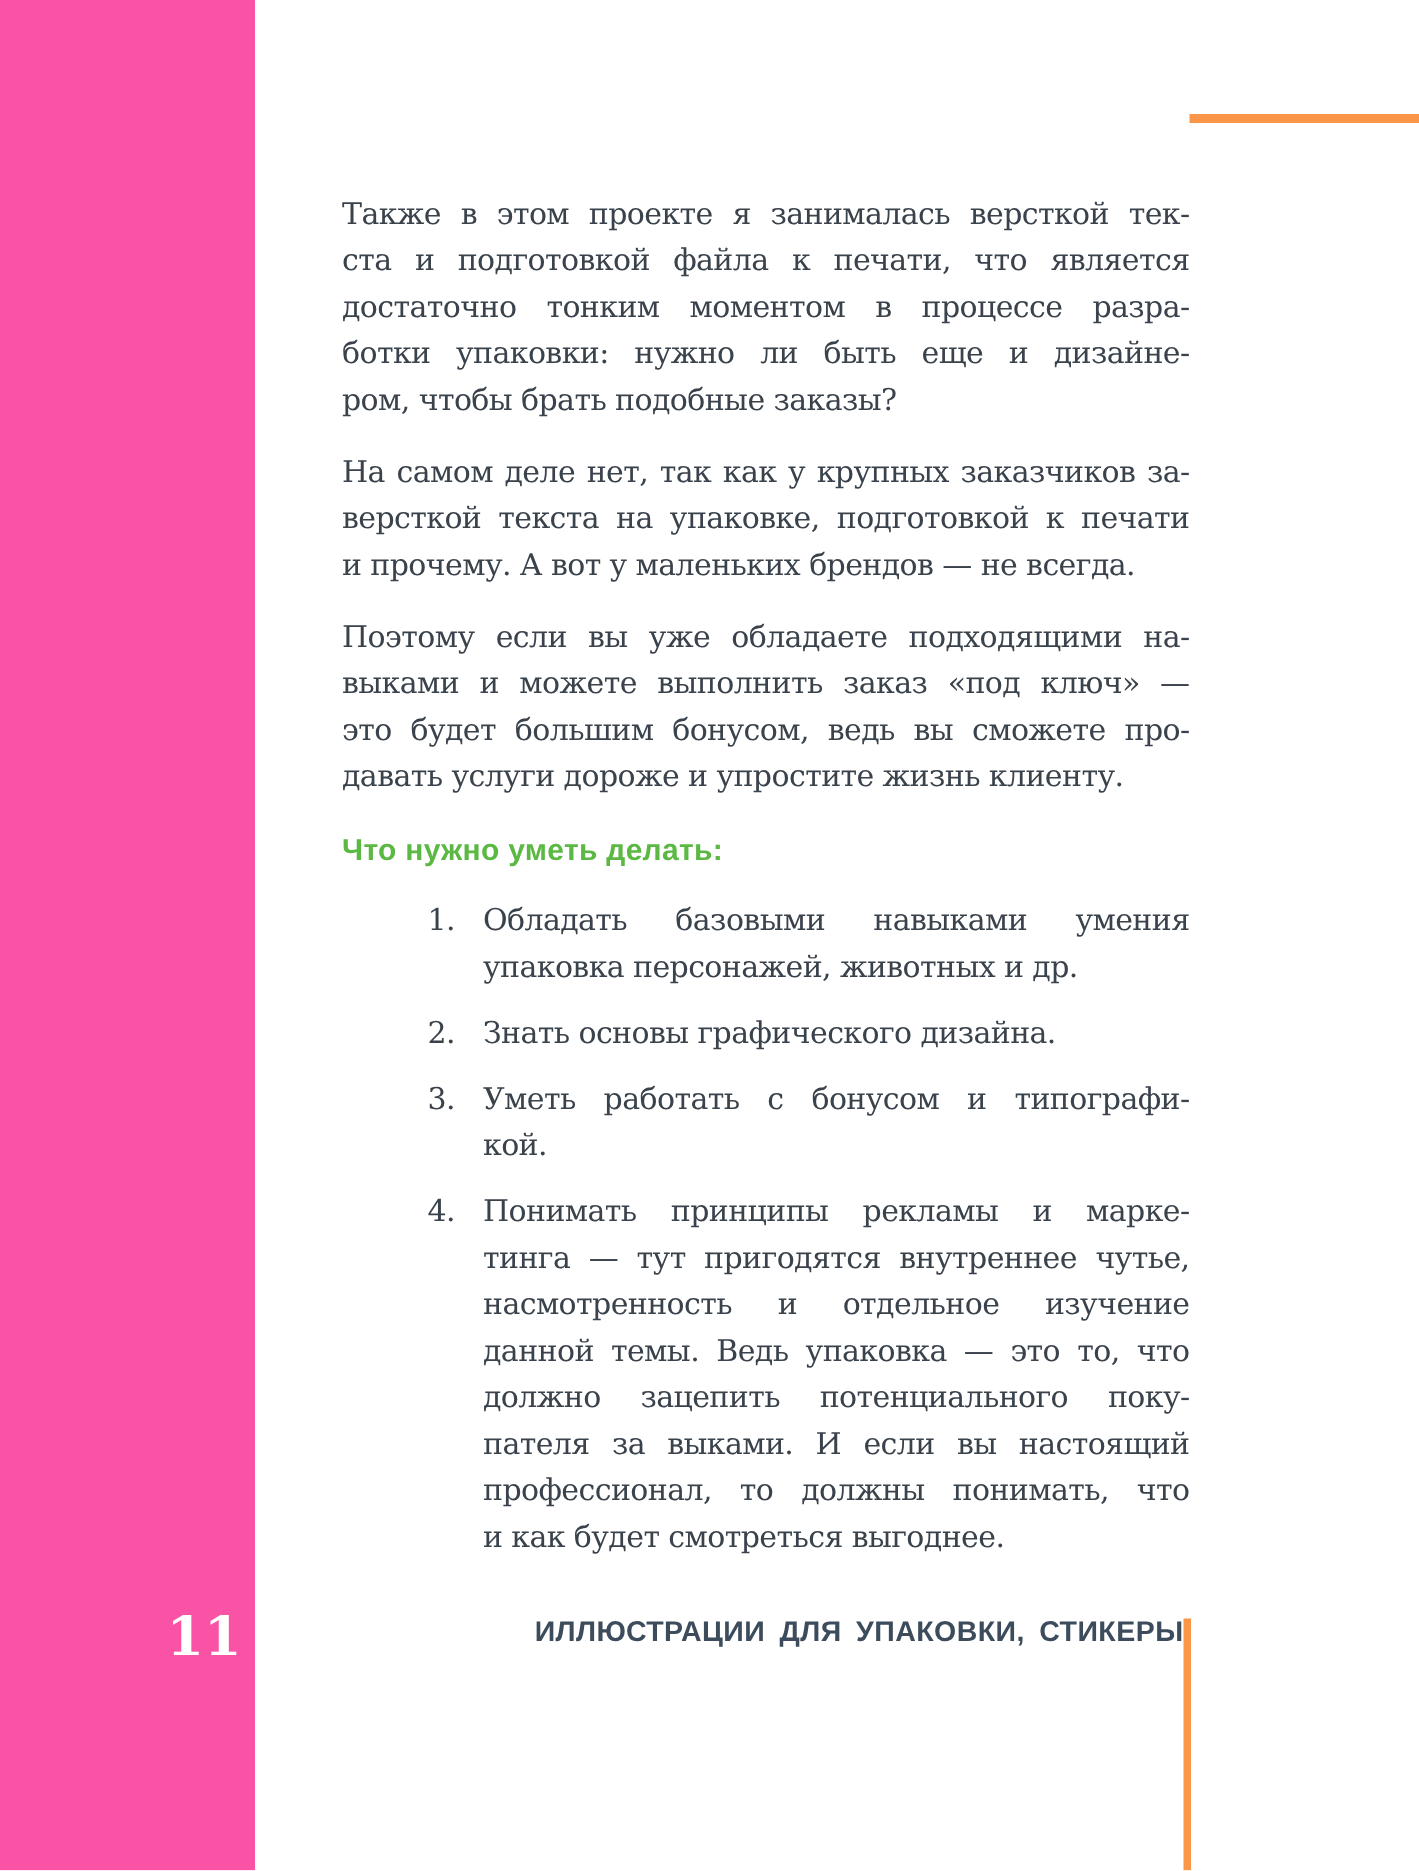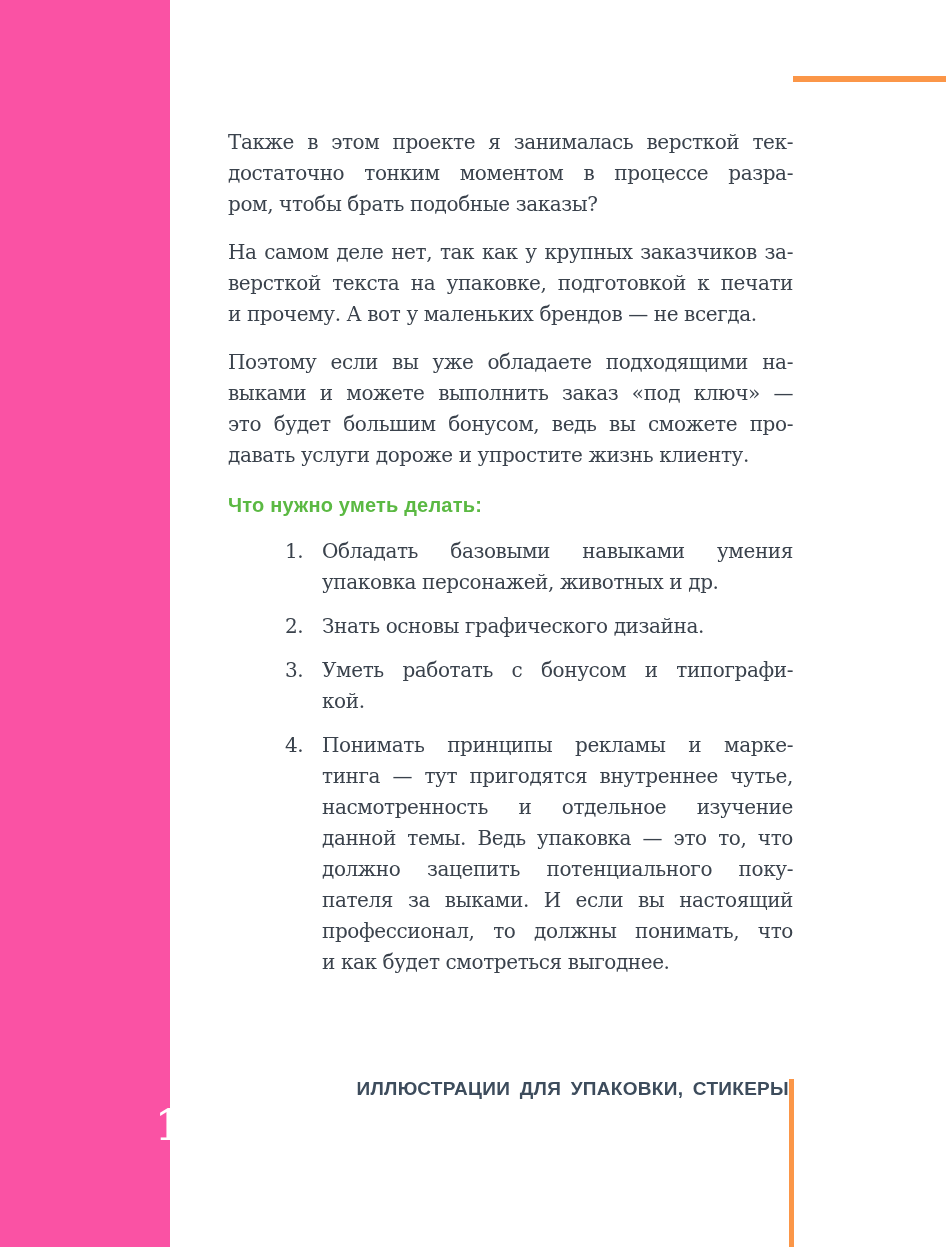--- a/index.html
+++ b/index.html
@@ -67,27 +67,26 @@
   }
   .list-number {
     flex: none;
     width: 37px;
     margin-left: 57px;
     text-align: left;
   }
   .list-text { flex: 1; min-width: 0; }
   .page-number {
     position: absolute;
-    left: 111px; top: 1105px;
+    left: 111px; top: 1070px;
     color: var(--page-number-color);
     font-family: "DejaVu Serif", serif;
     font-weight: bold;
-    font-size: 42px;
+    font-size: 36px;
     line-height: 42px;
-    margin-left: 44px;
   }
   .footer-title {
     position: absolute;
     left: 228px; top: 1077px;
     width: 561px;
     text-align: right;
     font-family: "Liberation Sans", sans-serif;
     font-weight: bold;
     font-size: 19px;
     line-height: 24px;
@@ -102,21 +101,23 @@
 <div class="page">
 
   <div class="pink-band"></div>
   <div class="top-rule"></div>
   <div class="bottom-rule"></div>
 
   <main class="content">
 
     <div class="para">
         <div class="line">Также в этом проекте я занималась версткой тек-</div>
+        <div class="line">ста и подготовкой файла к печати, что является</div>
         <div class="line">достаточно тонким моментом в процессе разра-</div>
+        <div class="line">ботки упаковки: нужно ли быть еще и дизайне-</div>
         <div class="line last">ром, чтобы брать подобные заказы?</div>
       </div>
 
     <div class="para">
         <div class="line">На самом деле нет, так как у крупных заказчиков за-</div>
         <div class="line">версткой текста на упаковке, подготовкой к печати</div>
         <div class="line last">и прочему. А вот у маленьких брендов — не всегда.</div>
       </div>
 
     <div class="para">

